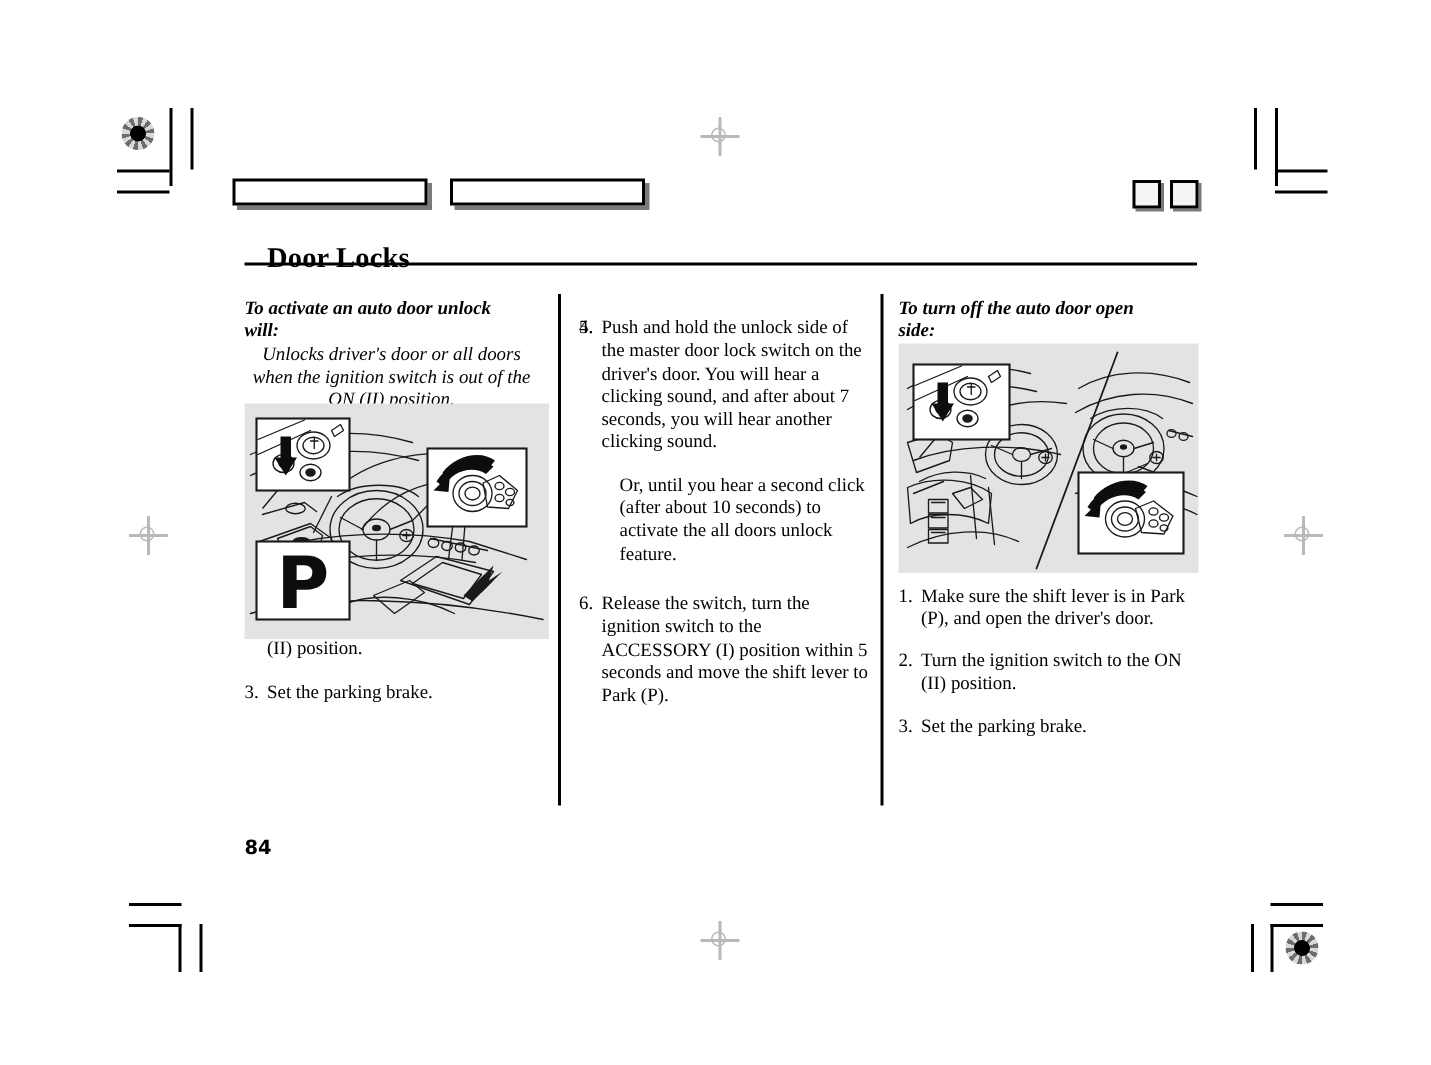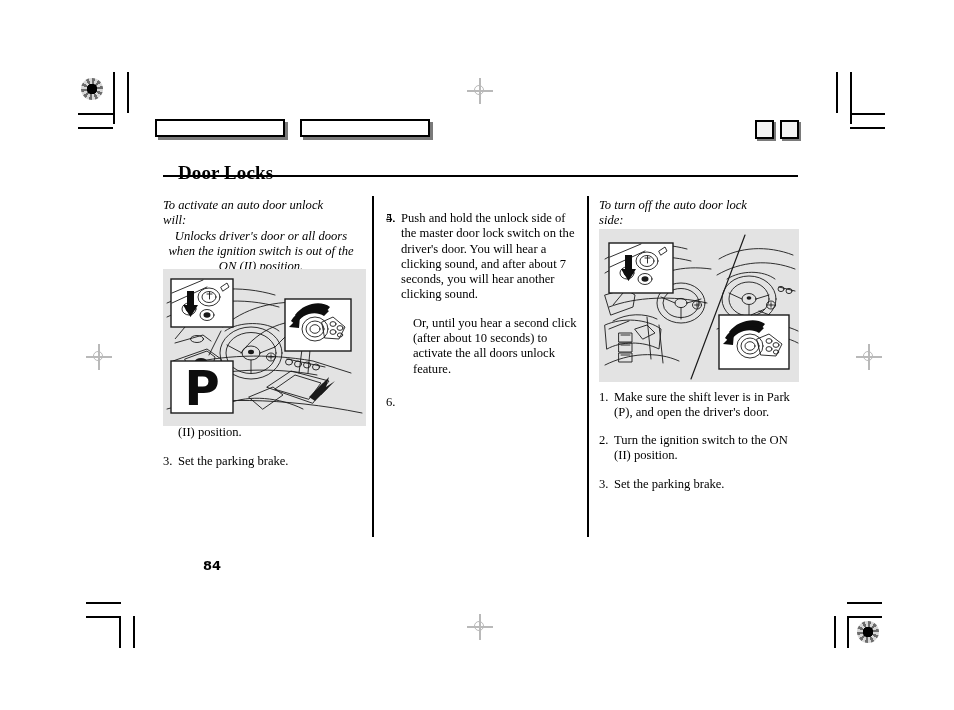--- a/index.html
+++ b/index.html
@@ -98,21 +98,21 @@
     position: absolute;
     top: 196px;
     width: 1.5px;
     height: 341px;
     background: #000;
   }
   #divider-1 { left: 372px; }
   #divider-2 { left: 587px; }
 
   .subhead {
-    font-weight: normal;
+    font-weight: bold;
     font-style: italic;
     font-size: 12.6px;
     line-height: 15.3px;
     margin: 0 0 0 0;
   }
   .lead {
     font-style: italic;
     font-size: 12.6px;
     line-height: 15.3px;
     margin: 0;
@@ -155,21 +155,20 @@
     font-weight: bold;
   }
 
   #page-number {
     position: absolute;
     left: 163px;
     top: 558px;
     font-family: "DejaVu Sans", sans-serif;
     font-weight: bold;
     font-size: 13px;
-    margin-left: 40px;
   }
 </style>
 </head>
 <body>
 
 <div class="bullseye mark" style="left:81px; top:78px;"></div>
 <div class="mark vline" style="left:113px; top:72px; height:52px;"></div>
 <div class="mark hline" style="left:78px; top:113px; width:35px;"></div>
 <div class="mark hline" style="left:78px; top:127px; width:35px;"></div>
 <div class="mark vline" style="left:127px; top:72px; height:41px;"></div>
@@ -352,27 +351,28 @@
 
   <div style="height:13px"></div>
 
   <p class="subnote">Or, until you hear a second click (after about 10 seconds) to activate the all doors unlock feature.</p>
 
   <div style="height:4px"></div>
 
   <ol class="steps">
     <li>
       <span class="num">6.</span>
+      <span>Release the switch, turn the ignition switch to the ACCESSORY (I) position within 5 seconds and move the shift lever to Park (P).</span>
     </li>
   </ol>
 </div>
 
 <div class="col" id="col-3">
   <div class="subhead">
-    <span>To turn off the auto door lock</span><br>
+    <span>To turn off the auto door open</span><br>
     <span>side:</span>
   </div>
 
   <div style="height:161px"></div>
 
   <ol class="steps">
     <li>
       <span class="num">1.</span>
       <span>Make sure the shift lever is in Park (P), and open the driver's door.</span>
     </li>

